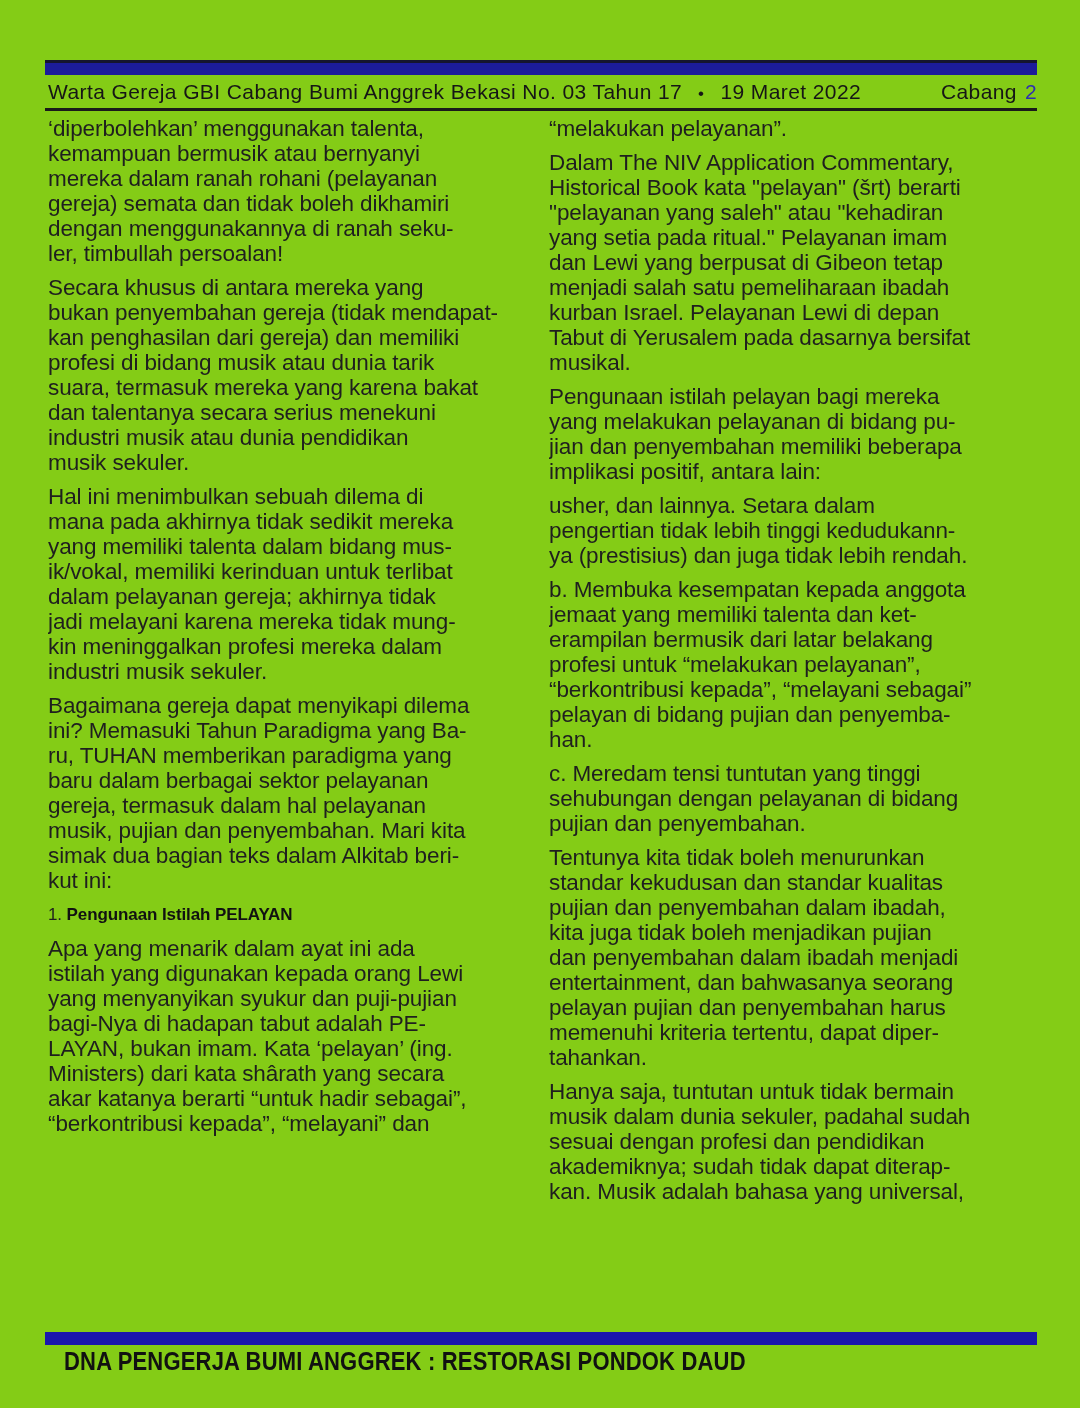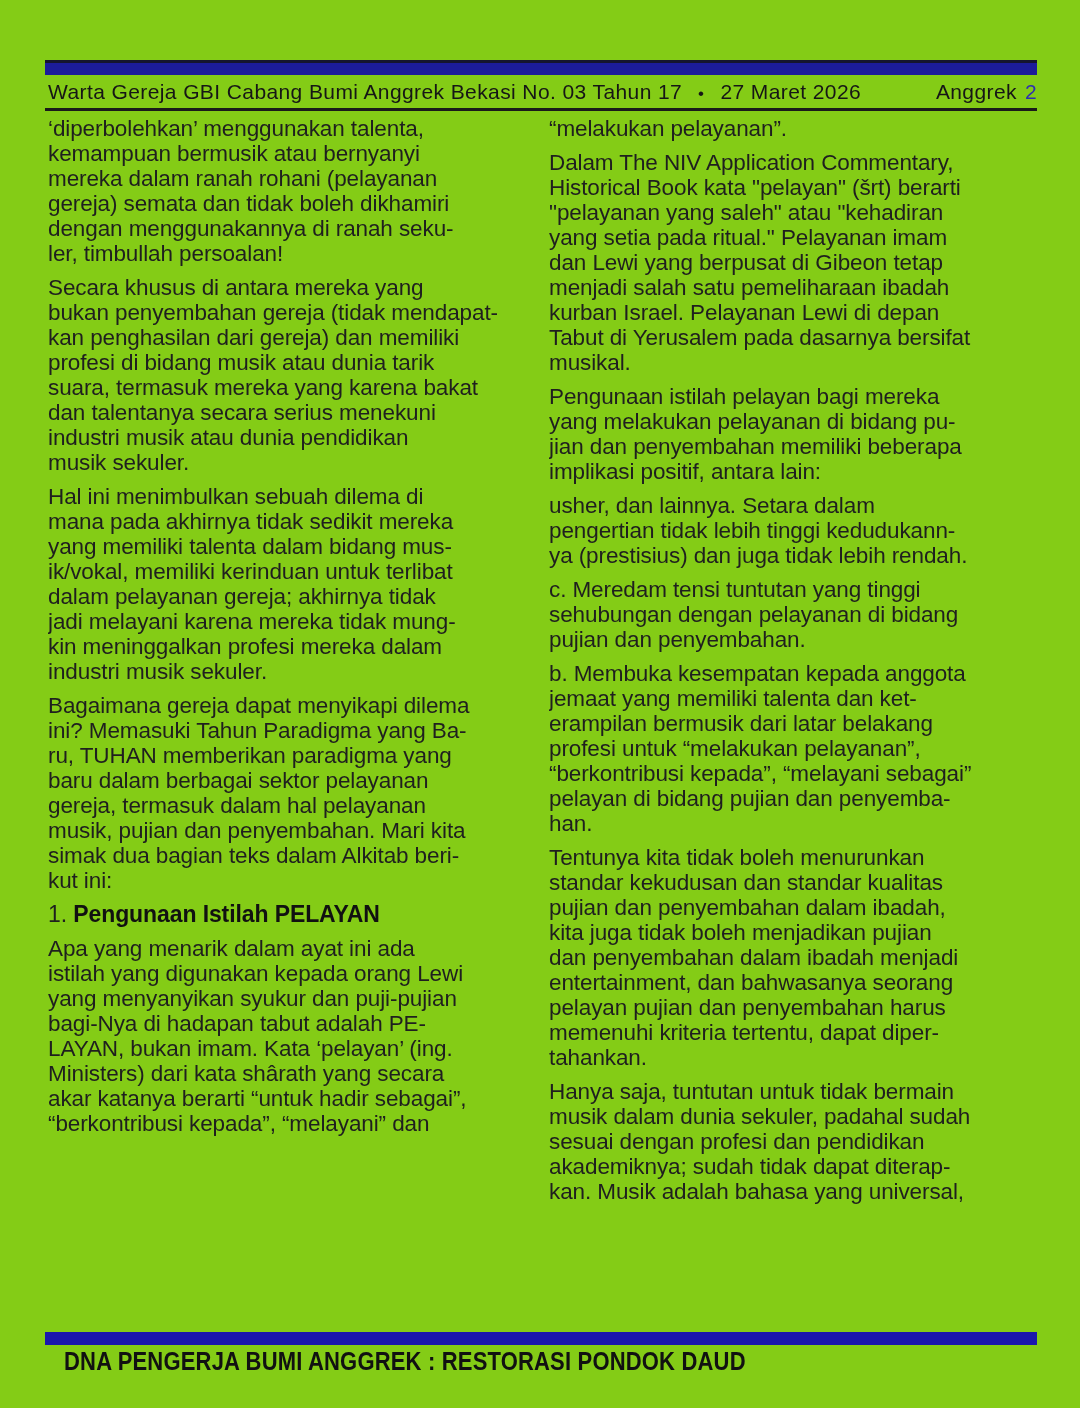--- a/index.html
+++ b/index.html
@@ -54,21 +54,21 @@
   }
   .para {
     font-size: 22.5px;
     line-height: 25px;
     margin: 0 0 9px 0;
     white-space: nowrap;
     letter-spacing: -0.1px;
   }
   .para .it { }
   .para .bd { font-weight: bold; color: #111; }
-  .para.heading { font-size: 23px; }
+  .para.heading { font-size: 17px; }
   .para.heading .bd { font-weight: bold; }
   
   .footer-bar {
     position: absolute;
     left: 45px; top: 1332px;
     width: 992px; height: 13px;
     background: var(--c-footer-bar, #1a17ad);
   }
   .footer-text {
     position: absolute;
@@ -85,44 +85,44 @@
 </head>
 <body>
 
 <div class="page" style="--c-header-bar: #1c1c99; --c-footer-bar: #1a17ad; --c-page-number: #2d2db4; --c-divider: #1a1a1a;">
 
   <div class="header-bar"></div>
 
   <div class="header-row">
     <span>Warta Gereja GBI Cabang Bumi Anggrek Bekasi No. 03  Tahun 17</span>
     <span class="bullet">•</span>
-    <span>27 Maret 2026</span>
+    <span>19 Maret 2022</span>
     <span class="spacer"></span>
-    <span>Anggrek</span>
+    <span>Cabang</span>
     <span class="pagenum">2</span>
   </div>
 
   <div class="header-divider"></div>
 
   <div class="content">
     <div class="column" id="col-left">
         <div class="para"><span>‘diperbolehkan’ menggunakan talenta,<br>kemampuan bermusik atau bernyanyi<br>mereka dalam ranah rohani (pelayanan<br>gereja) semata dan tidak boleh dikhamiri<br>dengan menggunakannya di ranah seku-<br>ler, timbullah persoalan!</span></div>
         <div class="para"><span>Secara khusus di antara mereka yang<br>bukan </span><span class="it">penyembahan</span><span> gereja (tidak mendapat-<br>kan penghasilan dari gereja) dan memiliki<br>profesi di bidang musik atau dunia tarik<br>suara, termasuk mereka yang karena bakat<br>dan talentanya secara serius menekuni<br>industri musik atau dunia pendidikan<br>musik sekuler.</span></div>
         <div class="para"><span>Hal ini menimbulkan sebuah dilema di<br>mana pada akhirnya tidak sedikit mereka<br>yang memiliki talenta dalam bidang mus-<br>ik/vokal, memiliki kerinduan untuk terlibat<br>dalam pelayanan gereja; akhirnya tidak<br>jadi melayani karena mereka tidak mung-<br>kin meninggalkan profesi mereka dalam<br>industri musik sekuler.</span></div>
         <div class="para"><span>Bagaimana gereja dapat menyikapi dilema<br>ini? Memasuki Tahun Paradigma yang Ba-<br>ru, TUHAN memberikan paradigma yang<br>baru dalam berbagai sektor pelayanan<br>gereja, termasuk dalam hal pelayanan<br>musik, pujian dan penyembahan. Mari kita<br>simak dua bagian teks dalam Alkitab beri-<br>kut ini:</span></div>
         <div class="para heading"><span>1. </span><span class="bd">Pengunaan Istilah PELAYAN</span></div>
         <div class="para"><span>Apa yang menarik dalam ayat ini ada<br>istilah yang digunakan kepada orang Lewi<br>yang menyanyikan syukur dan puji-pujian<br>bagi-Nya di hadapan tabut adalah PE-<br>LAYAN, bukan imam. Kata ‘pelayan’ (ing.<br></span><span class="it">Ministers</span><span>) dari kata </span><span class="it">shârath</span><span> yang secara<br>akar katanya berarti “untuk hadir sebagai”,<br>“berkontribusi kepada”, “melayani” dan</span></div>
       </div>
     <div class="column" id="col-right">
         <div class="para"><span>“melakukan pelayanan”.</span></div>
         <div class="para"><span>Dalam </span><span class="it">The NIV Application Commentary,<br>Historical Book</span><span> kata "pelayan" (šrt) berarti<br>"pelayanan yang saleh" atau "kehadiran<br>yang setia pada ritual." Pelayanan imam<br>dan Lewi yang berpusat di Gibeon tetap<br>menjadi salah satu pemeliharaan ibadah<br>kurban Israel. Pelayanan Lewi di depan<br>Tabut di Yerusalem pada dasarnya bersifat<br>musikal.</span></div>
         <div class="para"><span>Pengunaan istilah </span><span class="it">pelayan</span><span> bagi mereka<br>yang melakukan pelayanan di bidang pu-<br>jian dan penyembahan memiliki beberapa<br>implikasi positif, antara lain:</span></div>
         <div class="para"><span class="it">usher</span><span>, dan lainnya. Setara dalam<br>pengertian tidak lebih tinggi kedudukann-<br>ya (prestisius) dan juga tidak lebih rendah.</span></div>
+        <div class="para"><span>b. Membuka kesempatan kepada anggota<br>jemaat yang memiliki talenta dan ket-<br>erampilan bermusik dari latar belakang<br>profesi untuk “melakukan pelayanan”,<br>“berkontribusi kepada”, “melayani sebagai”<br>pelayan di bidang pujian dan penyemba-<br>han.</span></div>
         <div class="para"><span>c. Meredam tensi tuntutan yang tinggi<br>sehubungan dengan pelayanan di bidang<br>pujian dan penyembahan.</span></div>
-        <div class="para"><span>b. Membuka kesempatan kepada anggota<br>jemaat yang memiliki talenta dan ket-<br>erampilan bermusik dari latar belakang<br>profesi untuk “melakukan pelayanan”,<br>“berkontribusi kepada”, “melayani sebagai”<br>pelayan di bidang pujian dan penyemba-<br>han.</span></div>
         <div class="para"><span>Tentunya kita tidak boleh menurunkan<br>standar kekudusan dan standar kualitas<br>pujian dan penyembahan dalam ibadah,<br>kita juga tidak boleh menjadikan pujian<br>dan penyembahan dalam ibadah menjadi<br></span><span class="it">entertainment</span><span>, dan bahwasanya seorang<br>pelayan pujian dan penyembahan harus<br>memenuhi kriteria tertentu, dapat diper-<br>tahankan.</span></div>
         <div class="para"><span>Hanya saja, tuntutan untuk tidak bermain<br>musik dalam dunia sekuler, padahal sudah<br>sesuai dengan profesi dan pendidikan<br>akademiknya; sudah tidak dapat diterap-<br>kan. Musik adalah bahasa yang universal,</span></div>
       </div>
   </div>
 
   <div class="footer-bar"></div>
   <div class="footer-text">DNA PENGERJA BUMI ANGGREK : RESTORASI PONDOK DAUD</div>
 
 </div>
 

